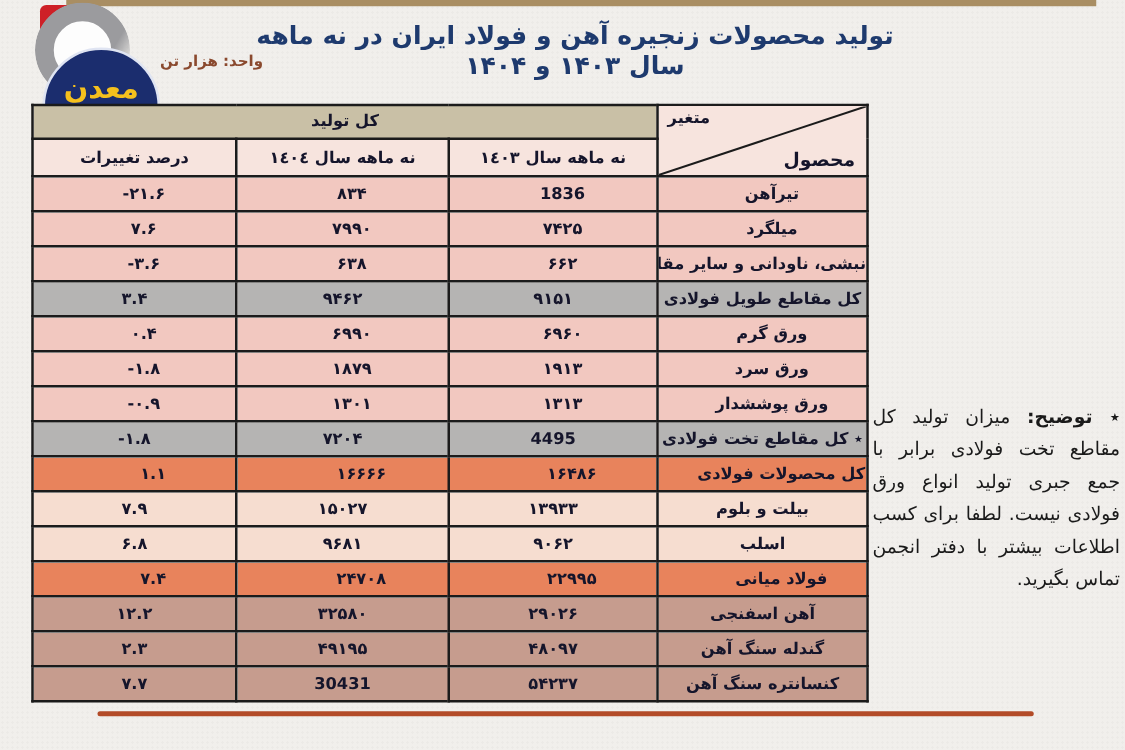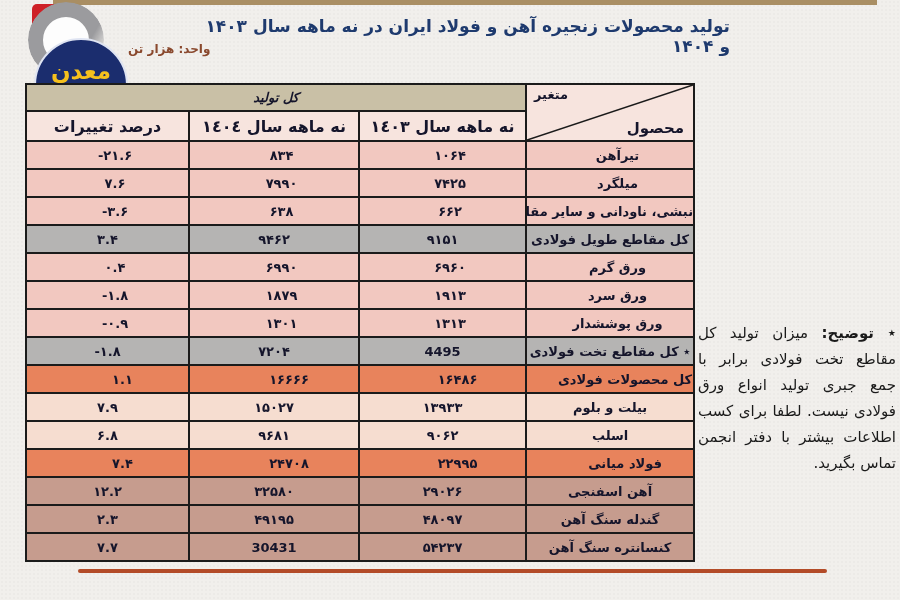--- a/index.html
+++ b/index.html
@@ -9,22 +9,22 @@
     --pink:#f2c8c0; --gray:#b5b4b3; --orange:#e8835c; --cream:#f6ddd0; --tan:#c69c8e;
     --logo_blue:#1b2d6e; --logo_yellow:#f5c01d; --logo_red:#ce2027; --logo_gray:#9b9b9e;
   }
   html,body{margin:0;padding:0;}
   body{font-family:"DejaVu Sans",sans-serif;}
   #canvas{position:relative;width:900px;height:600px;background:var(--bg);overflow:hidden;
     background-image:radial-gradient(rgba(0,0,0,0.018) 1px, transparent 1px);background-size:4px 4px;}
 
   .top-bar{position:absolute;left:53px;top:0;width:824px;height:5px;background:var(--bar_top);}
 
-  .title{position:absolute;left:190px;top:16px;width:540px;direction:rtl;
-    color:var(--title);font-size:17px;font-weight:bold;letter-spacing:0;}
+  .title{position:absolute;left:190px;top:16px;width:540px;text-align:center;direction:rtl;
+    color:var(--title);font-size:20px;font-weight:bold;letter-spacing:0;}
 
   .unit{position:absolute;left:128px;top:42px;direction:rtl;color:var(--unit);
     font-size:12px;font-weight:bold;}
 
   
   .logo{position:absolute;left:18px;top:0;width:125px;height:140px;}
   .logo-red{position:absolute;left:14px;top:4px;width:38px;height:28px;background:var(--logo_red);border-radius:5px;}
   .logo-ring{position:absolute;left:10px;top:2px;width:76px;height:76px;border-radius:50%;
     border:15px solid var(--logo_gray);background:#fdfdfd;box-sizing:border-box;
     -webkit-mask:linear-gradient(300deg,transparent 12%,#000 30%);
@@ -33,22 +33,22 @@
     background:var(--logo_blue);border:2px solid #dfe4f2;box-sizing:border-box;
     display:flex;flex-direction:column;align-items:center;justify-content:center;direction:rtl;}
   .logo-l1{color:var(--logo_yellow);font-size:23px;font-weight:bold;line-height:26px;}
   .logo-l2{color:#ffffff;font-size:23px;font-weight:bold;line-height:28px;}
 
   
   table.main{position:absolute;left:25px;top:83px;width:668px;direction:rtl;
     border-collapse:collapse;table-layout:fixed;font-weight:bold;color:var(--text);}
   table.main td,table.main th{border:2px solid var(--border);text-align:center;vertical-align:middle;
     padding:0;font-size:13px;overflow:hidden;white-space:nowrap;}
-  th.total-prod{background:var(--head_beige);font-size:15px;height:25px;font-style:italic;}
-  tr.head2 th{background:var(--head_pink);height:28px;font-size:16px;}
+  th.total-prod{background:var(--head_beige);font-size:15px;height:25px;}
+  tr.head2 th{background:var(--head_pink);height:28px;font-size:13px;}
   td.diag{background:var(--head_pink);position:relative;}
   td.diag svg{position:absolute;inset:0;width:100%;height:100%;}
   .diag-var{position:absolute;top:2px;left:7px;font-size:13px;}
   .diag-prod{position:absolute;bottom:3px;right:9px;font-size:15px;}
   tbody td{height:26px;}
   tr.v-pink td{background:var(--pink);padding-left:15px;}
   tr.v-gray td{background:var(--gray);}
   tr.v-orange td{background:var(--orange);padding-left:30px;}
   tr.v-cream td{background:var(--cream);}
   tr.v-tan td{background:var(--tan);}
@@ -101,21 +101,21 @@
       </tr>
       <tr class="head2">
         <th>نه ماهه سال ١٤٠٣</th>
         <th>نه ماهه سال ١٤٠٤</th>
         <th>درصد تغییرات</th>
       </tr>
     </thead>
     <tbody id="rows">
         <tr class="v-pink">
           <td>تیرآهن</td>
-          <td>۱۰۶۴</td>
+          <td>1836</td>
           <td>۸۳۴</td>
           <td><span class="ltr">-۲۱.۶</span></td>
         </tr>
         <tr class="v-pink">
           <td>میلگرد</td>
           <td>۷۴۲۵</td>
           <td>۷۹۹۰</td>
           <td><span class="ltr">۷.۶</span></td>
         </tr>
         <tr class="v-pink">

